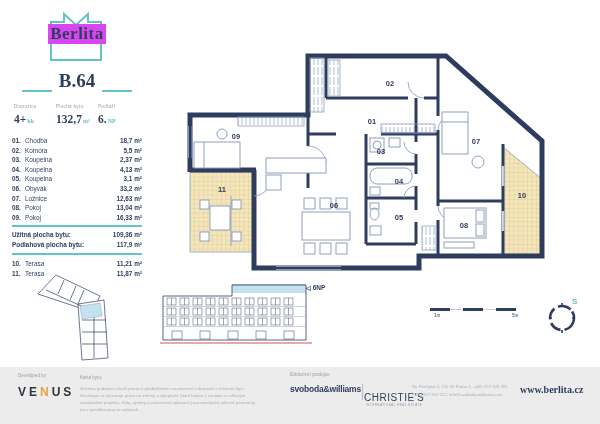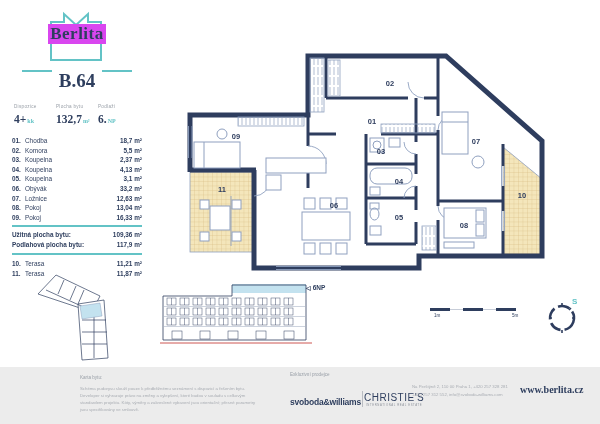--- a/index.html
+++ b/index.html
@@ -6,21 +6,21 @@
   body{width:600px;height:424px;position:relative;background:#fff;overflow:hidden;
        font-family:"Liberation Sans",sans-serif;color:#2e3e5e;}
   .abs{position:absolute;}
 
   
   #sidebar{left:12px;top:6px;width:130px;}
   #logo-wrap{position:relative;height:58px;text-align:center;}
   #logo-shape{position:absolute;left:33px;top:2px;}
   #logo-text{position:relative;top:18px;font-family:"Liberation Serif",serif;font-weight:bold;
              font-size:17px;letter-spacing:.5px;background:#d946ef;padding:0 2px;display:inline-block;}
-  #unit-title{display:flex;align-items:flex-start;justify-content:center;gap:7px;margin-top:6px;}
+  #unit-title{display:flex;align-items:flex-end;justify-content:center;gap:7px;margin-top:6px;}
   .dash{width:30px;height:2px;background:#63c3c6;}
   #unit-code{font-family:"Liberation Serif",serif;font-weight:bold;font-size:19px;}
   #stats{display:flex;margin-top:12px;padding:0 2px;}
   .stat{flex:1;}
   .stat .lbl{font-size:4.6px;color:#9aa0a8;letter-spacing:.3px;margin-bottom:4px;}
   .stat .val{font-family:"Liberation Serif",serif;font-weight:bold;font-size:11.5px;}
   .stat .suf{font-size:6px;color:#63c3c6;font-weight:bold;margin-left:1px;}
   #rooms-body{margin-top:11px;}
   .trow{display:flex;font-size:6.4px;line-height:9.6px;}
   .trow .no{width:13px;font-weight:bold;}
@@ -48,21 +48,21 @@
 
   
   #footer{left:0;top:367px;width:600px;height:57px;background:#ececec;}
   .flabel{font-size:4.6px;color:#9aa0a8;}
   #dev-block{left:18px;top:6px;position:absolute;}
   #dev-name{margin-top:7px;font-size:12px;font-weight:bold;letter-spacing:3px;color:#30343c;}
   #dev-name .n{color:#e5a33f;}
   #card-block{left:80px;top:8px;width:176px;position:absolute;}
   #card-text{margin-top:5px;font-size:4.3px;line-height:1.65;color:#a9adb3;}
   #agency-block{left:290px;top:5px;position:absolute;}
-  #agency-row{display:flex;align-items:flex-end;margin-top:7px;gap:1px;}
+  #agency-row{display:flex;align-items:flex-start;margin-top:7px;gap:1px;}
   #sw-logo{font-size:8.5px;font-weight:bold;color:#2e3e5e;letter-spacing:-.2px;}
   .vdiv{width:1px;height:16px;background:#b9bcc2;}
   #ch-logo{text-align:center;}
   #ch-name{font-family:Liberation Sans, sans-serif;font-size:10px;color:#2e3e5e;letter-spacing:.5px;margin-top:8px;}
   #ch-sub{font-size:2.8px;color:#8d929b;letter-spacing:.6px;}
   #contact-block{left:412px;top:16px;width:100px;position:absolute;font-size:4.3px;
                  line-height:1.8;color:#a9adb3;}
   #site-link{left:520px;top:17px;position:absolute;font-family:"Liberation Serif",serif;
              font-weight:bold;font-size:10px;color:#2e3e5e;text-decoration:none;}
   text{font-family:"Liberation Sans",sans-serif;}
@@ -398,20 +398,24 @@
 
 <svg id="compass" class="abs" viewBox="0 0 42 42">
   <circle cx="20" cy="24" r="12" fill="none" stroke="#2e3d5e" stroke-width="2.6" stroke-dasharray="12 4" transform="rotate(20 20 24)"></circle>
   <g stroke="#2e3d5e" stroke-width="1.6">
     <path d="M20,9 L20,12 M33,24 L30,24 M20,39 L20,36 M7,24 L10,24 M29,14 L27,16"></path>
   </g>
   <text id="north-label" x="30" y="10" font-size="8" font-weight="bold" fill="#63c3c6">S</text>
 </svg>
 
 <div id="footer" class="abs">
+  <div id="dev-block">
+    <div class="flabel">Developed by</div>
+    <div id="dev-name"><span>VE</span><span class="n">N</span><span>US</span></div>
+  </div>
   <div id="card-block">
     <div class="flabel">Karta bytu:</div>
     <div id="card-text">Schéma půdorysu slouží pouze k předběžnému seznámení s dispozicí a řešením bytu. Developer si vyhrazuje právo na změny a vylepšení, které budou v souladu s celkovým standardem projektu. Kóty, výměry a zakreslené vybavení jsou orientační; přesné parametry jsou specifikovány ve smlouvě.</div>
   </div>
   <div id="agency-block">
     <div class="flabel">Exkluzivní prodejce</div>
     <div id="agency-row">
       <span id="sw-logo">svoboda&amp;williams</span>
       <span class="vdiv"></span>
       <span id="ch-logo">

